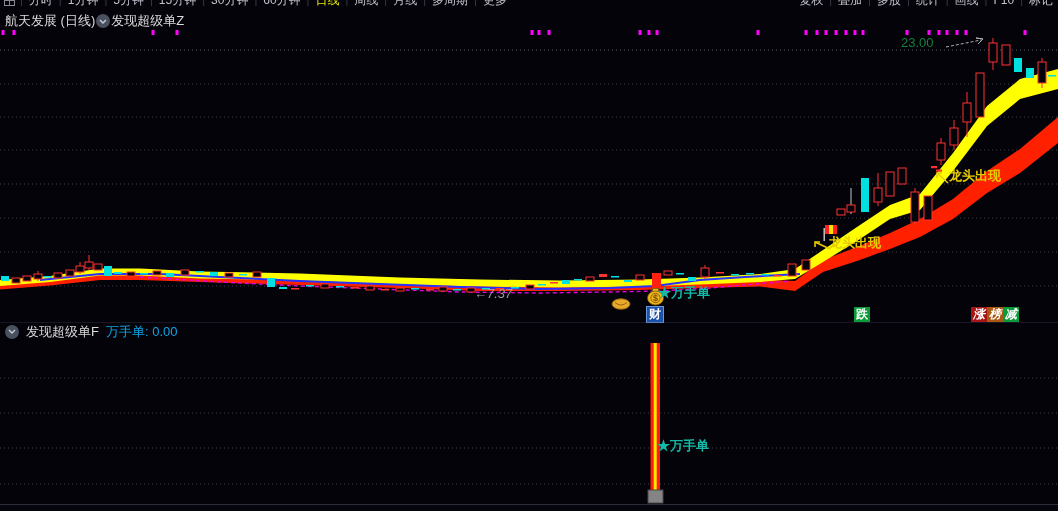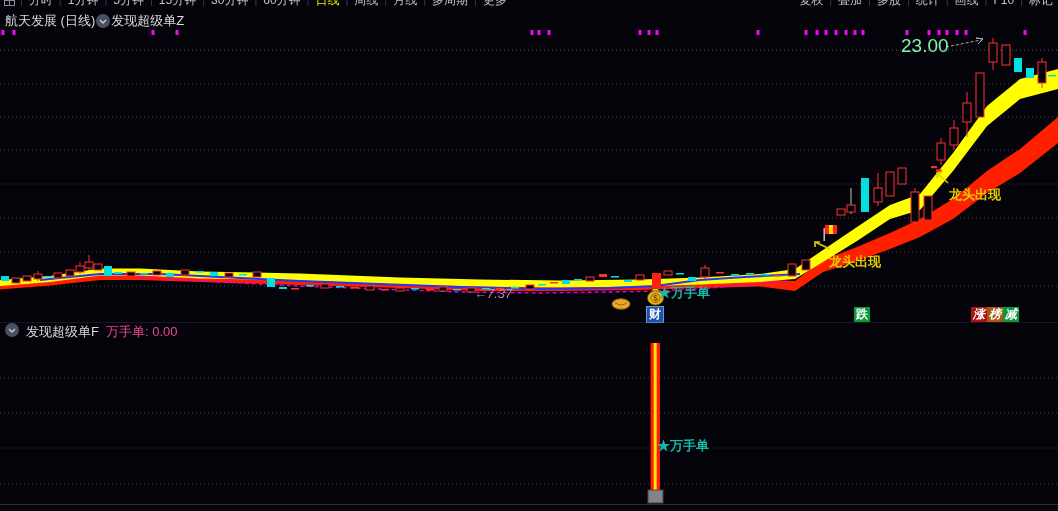--- a/index.html
+++ b/index.html
@@ -22,33 +22,33 @@
   .tb-icon{display:inline-flex;align-items:center;margin:0 2px 0 4px;}
   .titlebar{
     position:absolute;top:11px;left:5px;height:20px;display:flex;align-items:center;gap:1px;
     font-size:13px;color:#dcdcdc;z-index:30;
   }
   .chev-circle{
     width:14px;height:14px;border-radius:50%;background:#49505e;
     display:inline-flex;align-items:center;justify-content:center;flex:0 0 auto;
   }
   .sub-header{
-    position:absolute;top:322px;left:0;width:1058px;height:18px;display:flex;align-items:flex-start;gap:7px;
+    position:absolute;top:322px;left:0;width:1058px;height:18px;display:flex;align-items:center;gap:7px;
     padding-left:5px;box-sizing:border-box;font-size:13px;color:#dcdcdc;z-index:30;
     border-top:1px solid rgba(70,70,110,.30);
   }
-  .red-val{color:#ec4899;}
+  .red-val{color:#0ea5e9;}
   svg.chart{position:absolute;left:0;display:block;z-index:10;}
   #main-svg{top:30px;}
   #sub-svg{top:340px;}
   .ann{position:absolute;z-index:20;pointer-events:none;white-space:nowrap;line-height:1;}
   .ann-gray{color:#9a9aa2;font-style:italic;font-size:13px;}
-  .ann-dragon{color:#e6cc00;font-size:13px;font-weight:700;margin-top:19px;}
+  .ann-dragon{color:#e6cc00;font-size:13px;font-weight:700;}
   .ann-magenta{color:#14b8a6;font-size:13px;font-weight:700;}
-  .ann-price{color:#86efac;font-size:19px;text-align:right;}
+  .ann-price{color:#15803d;font-size:13px;text-align:right;}
   .tag{font-size:12px;font-weight:700;color:#fff;padding:1px 2px;line-height:1.1;display:inline-block;}
   .tag-cai{background:#1a52aa;border:1px solid #6a98d8;}
   .tag-die{background:#0a9a3a;}
   .tag-zhang{background:#aa1414;}
   .tag-bang{background:#a85812;}
   .tag-jian{background:#0a9a3a;}
   .bottom-strip{
     position:absolute;top:504px;left:0;width:1058px;height:7px;
     background:#05050d;border-top:1px solid #2e2e3e;z-index:25;
   }

